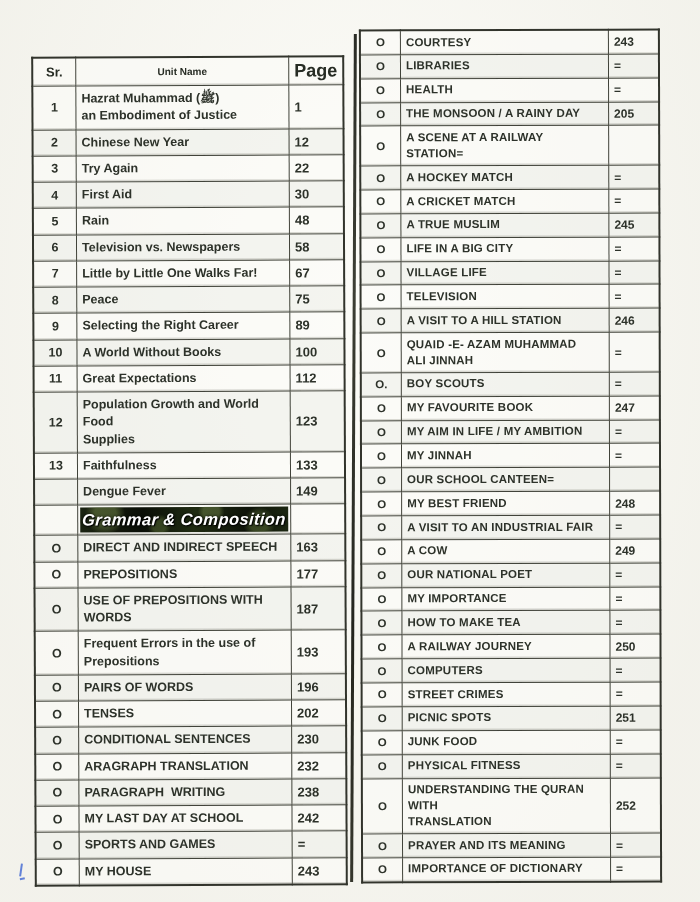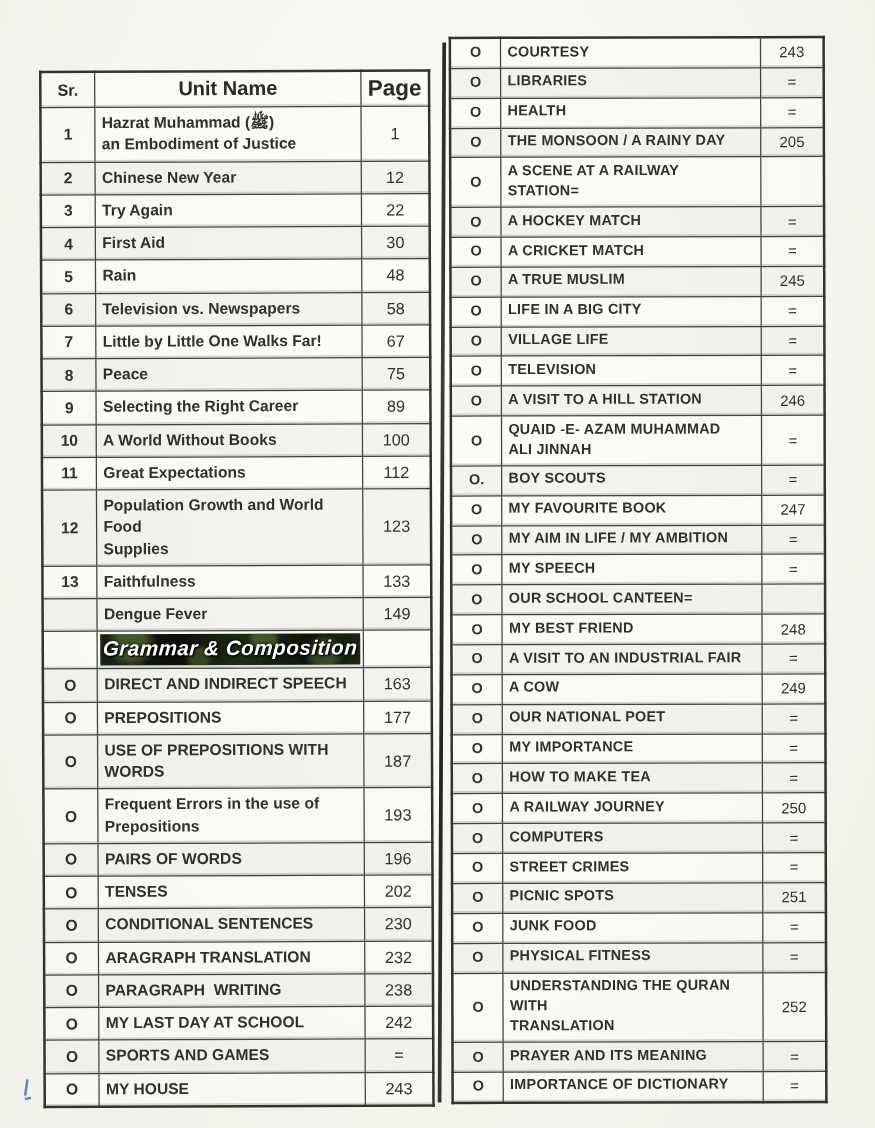--- a/index.html
+++ b/index.html
@@ -25,26 +25,26 @@
     border-collapse:collapse;width:100%;
     color:#2d322a;border:2.4px solid #32342c;
     background:rgba(252,252,248,.6);
   }
   .toc th,.toc td{
     border:1.6px solid #41433a;
     box-shadow:inset 0 -1.5px 0 rgba(90,92,78,.22);
   }
   .toc thead th{padding:3px 0;color:#272c24;}
   .toc .h-sr{width:32px;font-size:13px;}
-  .toc .h-name{font-size:16px;}
+  .toc .h-name{font-size:10px;}
   .toc .h-page{width:43px;font-size:18px;}
   .toc td{vertical-align:middle;}
   .toc tbody tr:nth-child(even) td{background:rgba(190,200,180,.12);}
   .c-sr{text-align:center;font-weight:bold;}
-  .c-page{text-align:center;font-weight:normal;}
+  .c-page{text-align:left;font-weight:bold;}
   .left td{font-size:12.5px;padding:4px 5px;}
   .left .c-sr{width:32px;}
   .left .c-page{width:43px;font-size:13px;}
   .left .c-name{font-weight:bold;}
   .right td{font-size:11.5px;padding:3.5px 5px;}
   .right .c-sr{width:29px;}
   .right .c-page{width:39px;font-size:12px;}
   .right .c-name{font-weight:bold;letter-spacing:.2px;}
   .nline{line-height:1.38;white-space:pre-wrap;}
   .banner-cell{padding:2px !important;}
@@ -405,21 +405,21 @@
           <tr>
             <td class="c-sr">O</td>
             <td class="c-name">
               <div class="nline">MY AIM IN LIFE / MY AMBITION</div>
             </td>
             <td class="c-page">=</td>
           </tr>
           <tr>
             <td class="c-sr">O</td>
             <td class="c-name">
-              <div class="nline">MY SPEECH</div>
+              <div class="nline">MY JINNAH</div>
             </td>
             <td class="c-page">=</td>
           </tr>
           <tr>
             <td class="c-sr">O</td>
             <td class="c-name">
               <div class="nline">OUR SCHOOL CANTEEN=</div>
             </td>
             <td class="c-page"></td>
           </tr>

